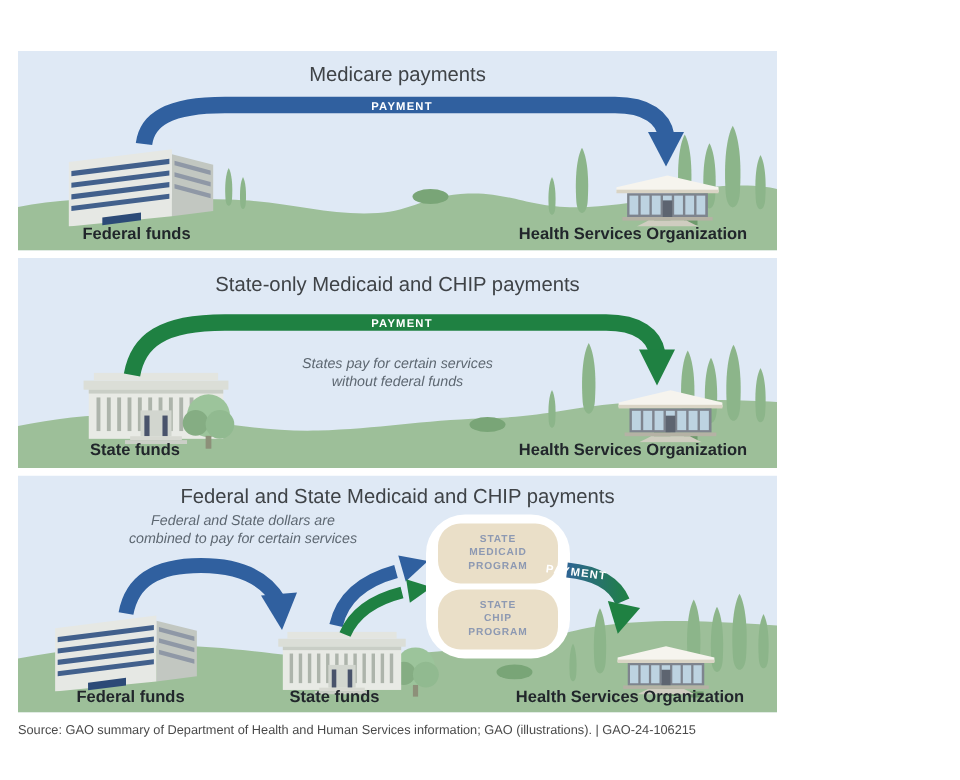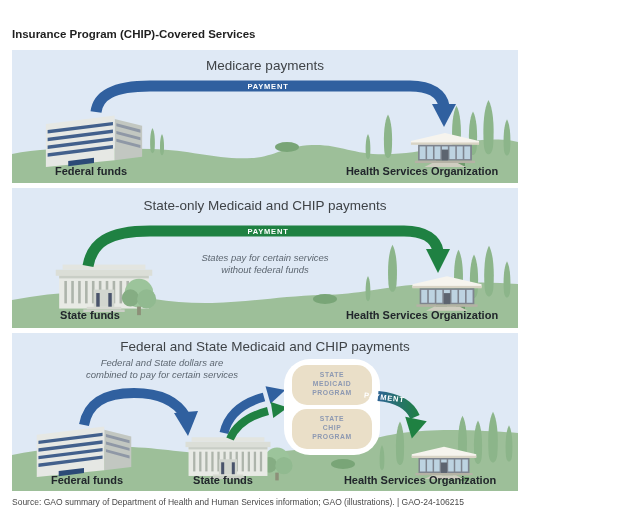--- a/index.html
+++ b/index.html
@@ -98,21 +98,20 @@
       <rect x="20" y="32" width="4" height="9" fill="#8d9079"></rect>
     </symbol>
     <symbol id="sym-bush" viewBox="0 0 26 12">
       <ellipse cx="13" cy="7" rx="12" ry="5" fill="#79a577"></ellipse>
     </symbol>
   </defs>
 </svg>
 
 <div class="figure-title">
   <br>
-  <span>Insurance Program (CHIP)-Covered Services</span>
 </div>
 
 <svg class="panel" width="506" height="133" viewBox="0 0 506 133">
   <rect class="sky" width="506" height="133"></rect>
   <path class="ground" d="M0,104 C40,96 90,98 140,99 C180,100 205,110 240,108 C262,107 272,96 300,95 C330,94 342,106 380,104 C420,102 442,92 470,90 C486,89 498,90 506,92 L506,133 L0,133 Z"></path>
   <use href="#sym-cyp" x="136" y="78" width="9" height="26"></use>
   <use href="#sym-cyp" x="146" y="84" width="8" height="22"></use>
   <use href="#sym-bush" x="262" y="90" width="26" height="12"></use>
   <use href="#sym-cyp" x="352" y="84" width="8" height="26"></use>
   <use href="#sym-cyp" x="370" y="62" width="12" height="50"></use>

